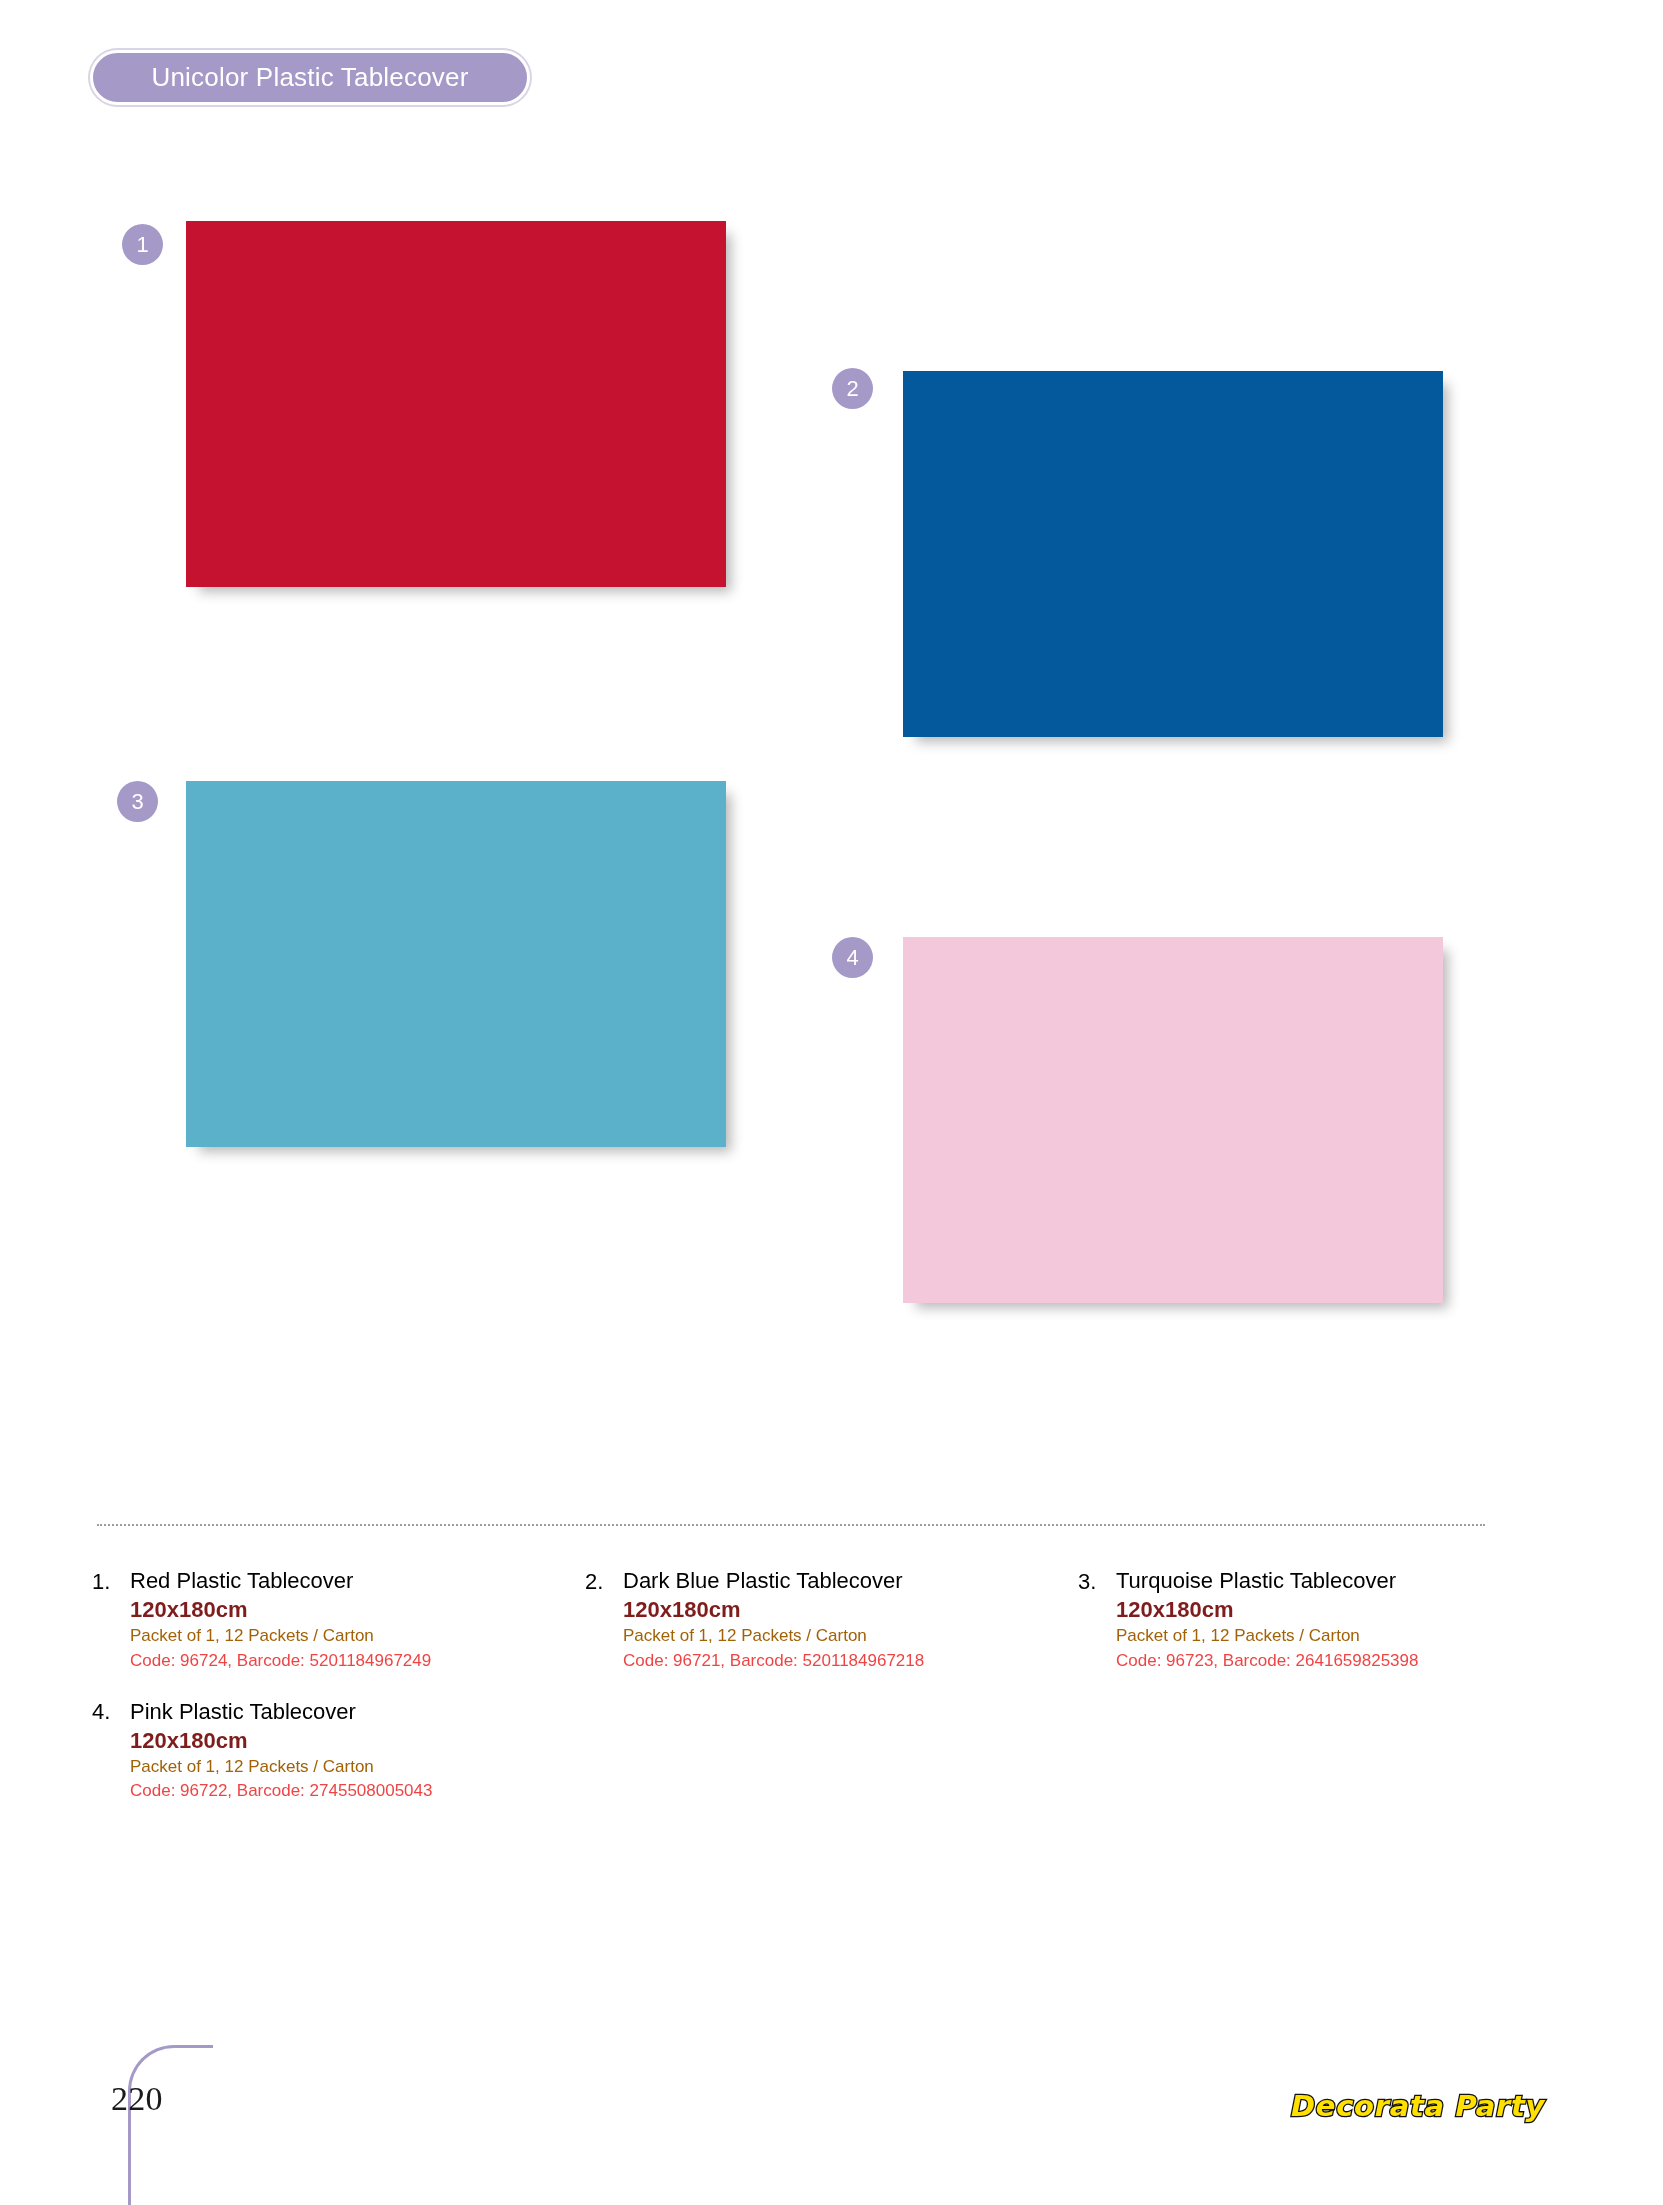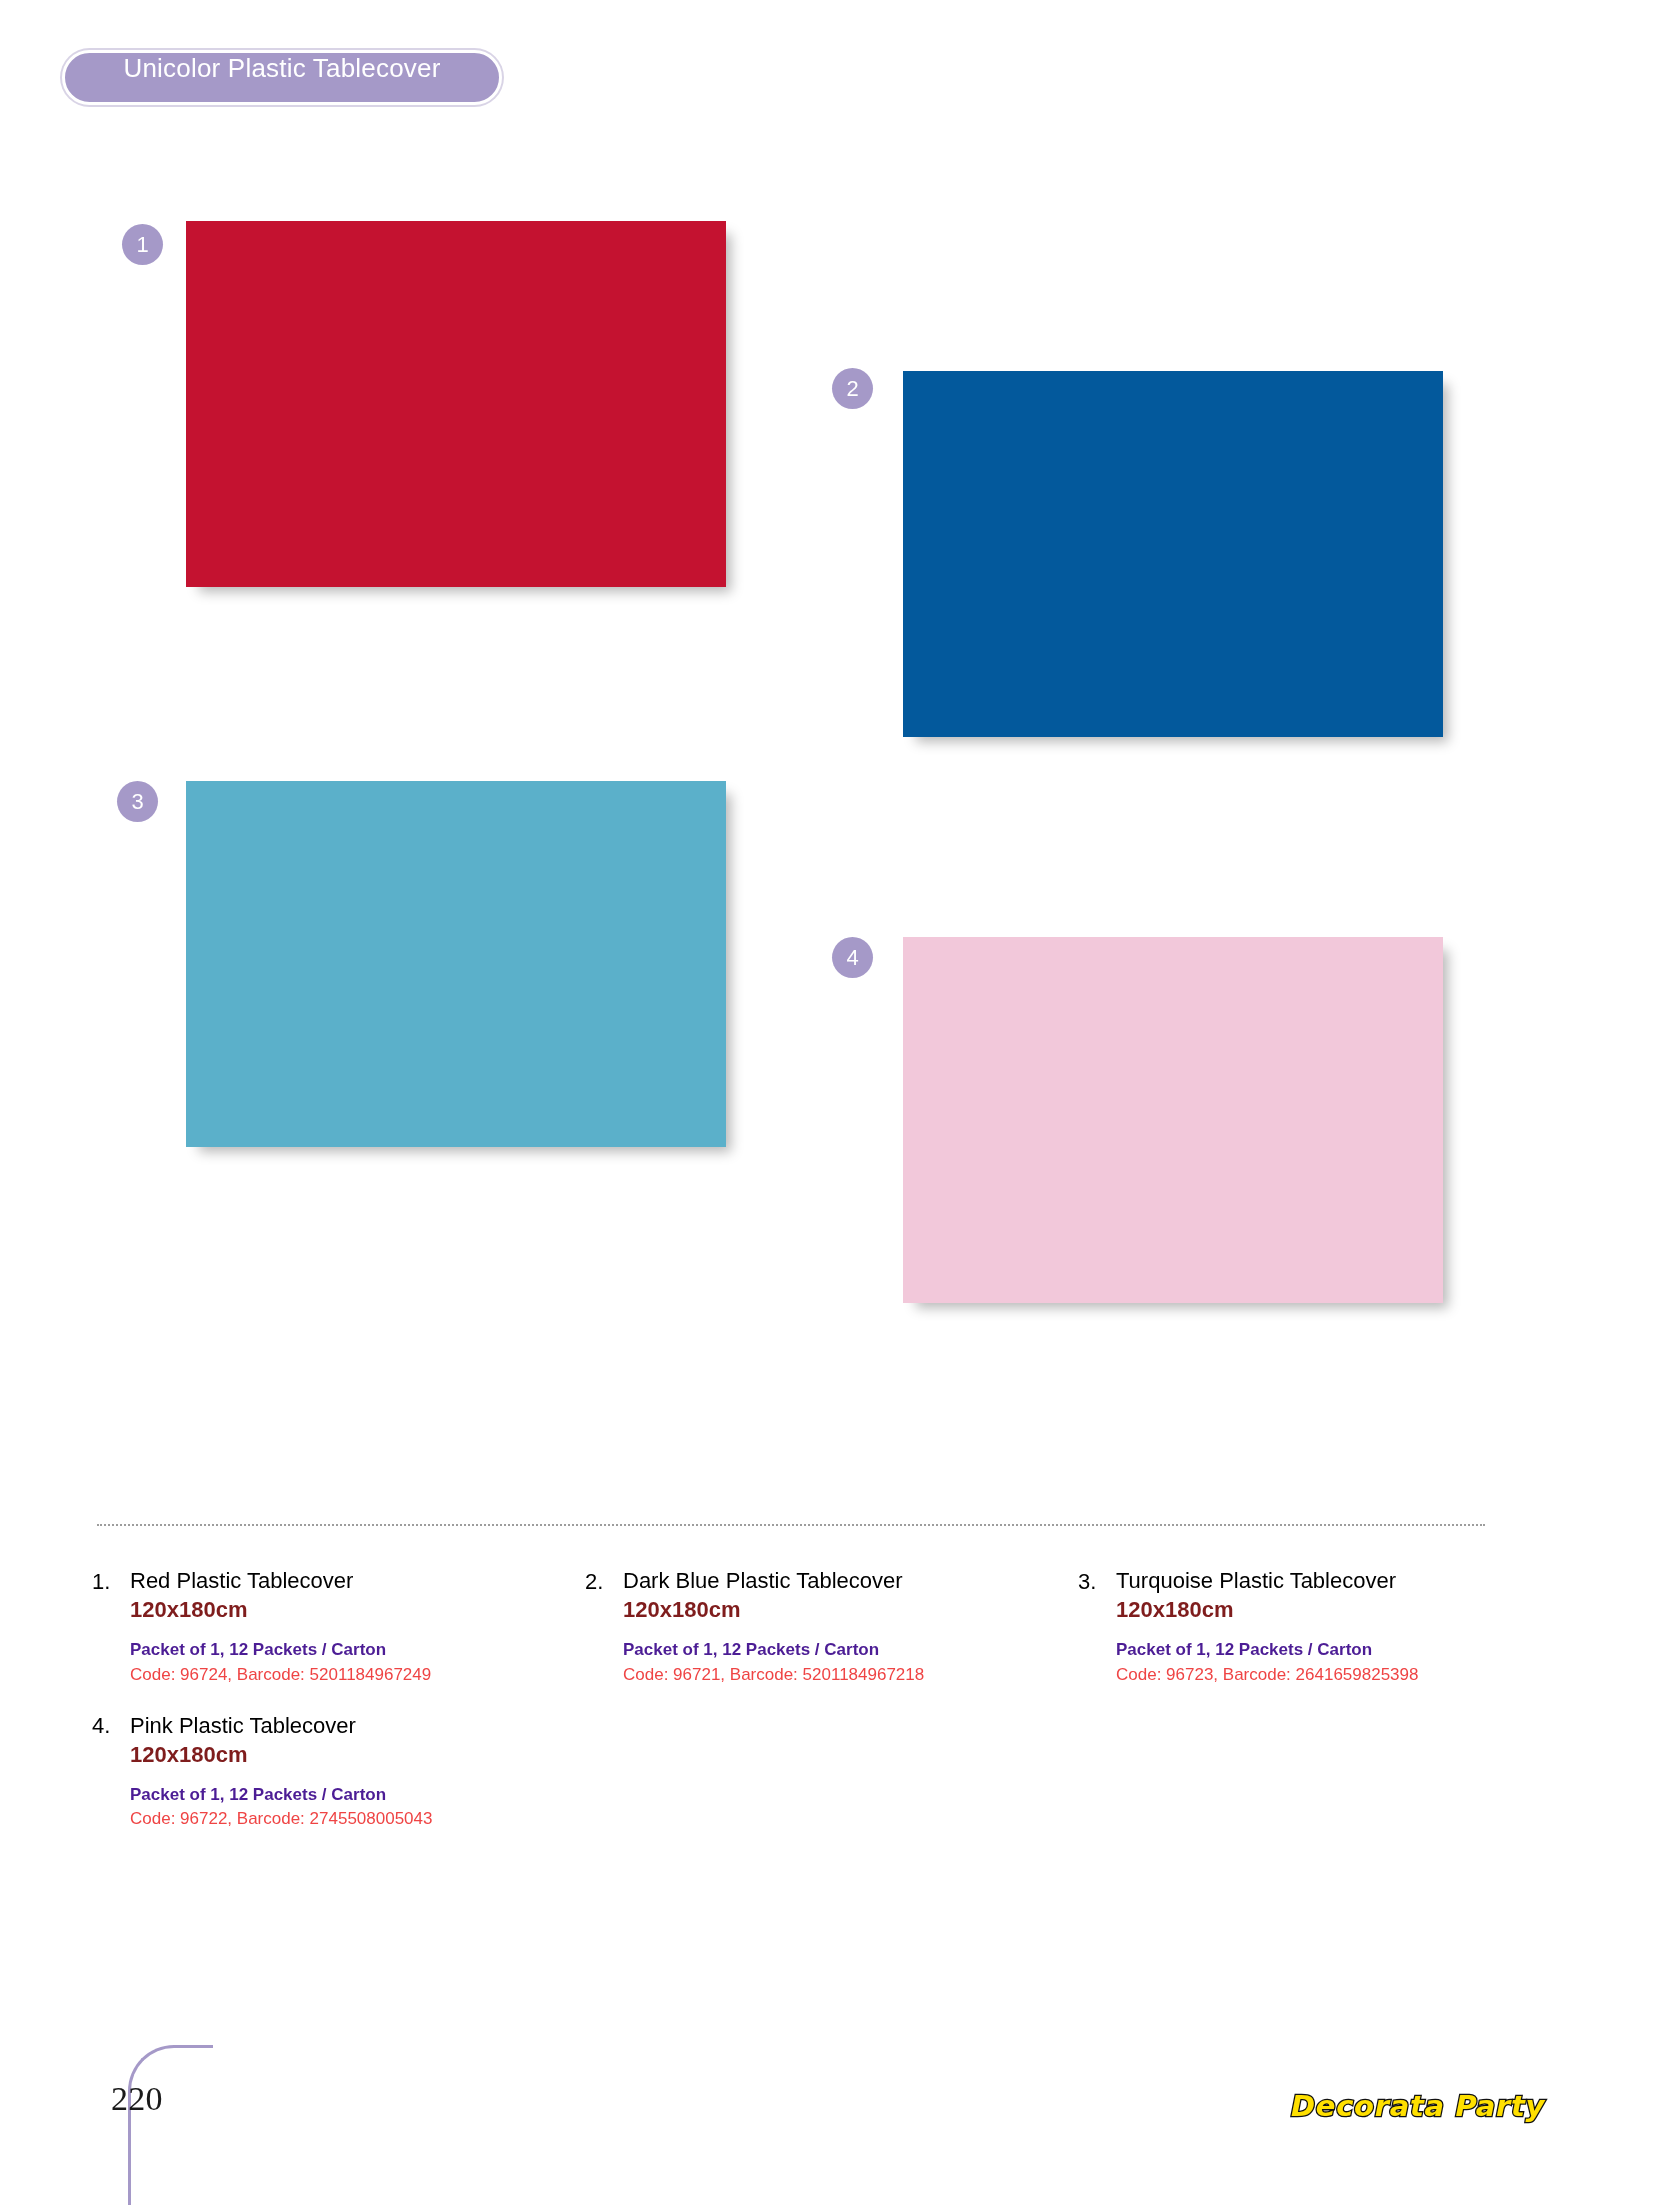--- a/index.html
+++ b/index.html
@@ -12,30 +12,31 @@
     height: 2205px;
     position: relative;
     font-family: "Liberation Sans", sans-serif;
     color: #000000;
     overflow: hidden;
   }
 
   
   .header-pill {
     position: absolute;
-    left: 62px;
+    left: 90px;
     top: 50px;
     width: 440px;
     height: 55px;
     box-sizing: border-box;
     border-radius: 30px;
     background: #a599c8;
     border: 3.9px solid #ffffff;
     box-shadow: 0 0 0 2px #d9d4e6;
     display: flex;
+    align-items: center;
     justify-content: center;
   }
   .header-pill-label {
     color: #ffffff;
     font-size: 26px;
     font-weight: 400;
     letter-spacing: 0.2px;
     white-space: nowrap;
   }
 
@@ -115,24 +116,24 @@
   }
   .listing-size {
     font-size: 22px;
     font-weight: 700;
     line-height: 1.28;
     color: #7f1d1d;
     margin-top: 0.7px;
   }
   .listing-pack {
     font-size: 17px;
-    font-weight: 700;
+    font-weight: 400;
     line-height: 1.42;
-    color: #4c1d95;
-    margin-top: 14px;
+    color: #a16207;
+    margin-top: 0;
   }
   .listing-code {
     font-size: 17px;
     font-weight: 400;
     line-height: 1.42;
     color: #ef4444;
   }
 
   
   .footer-rule {

